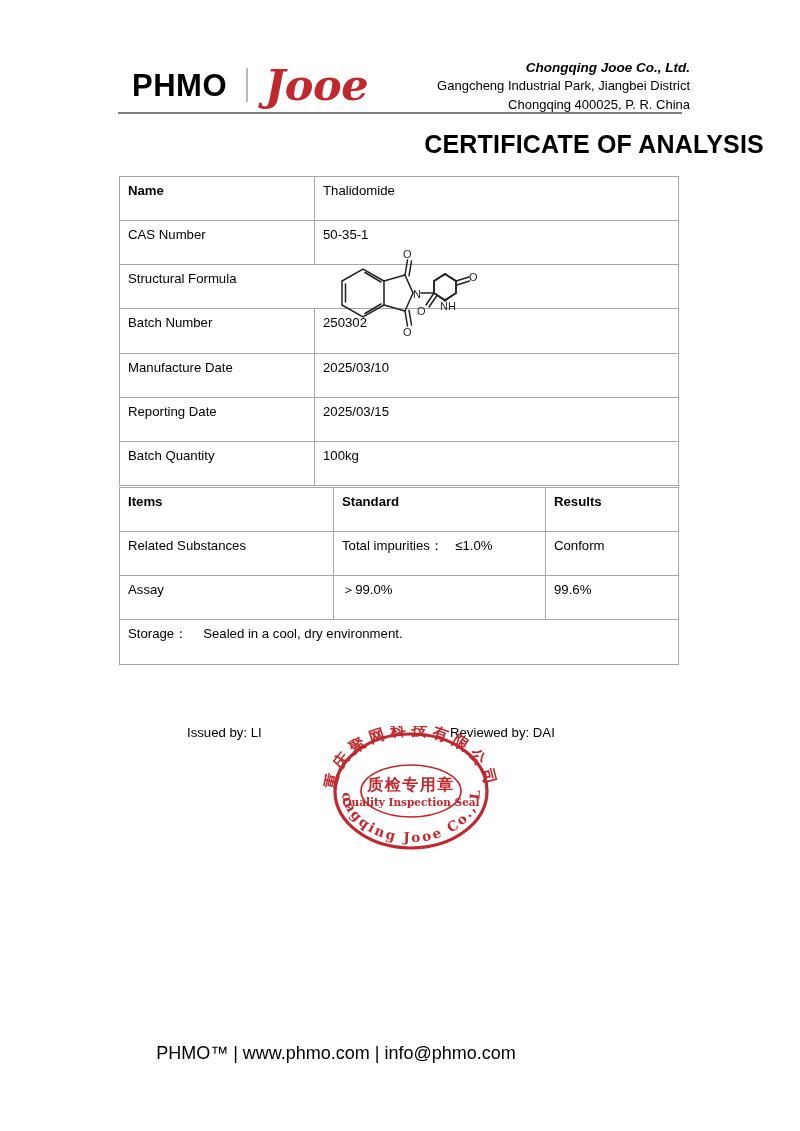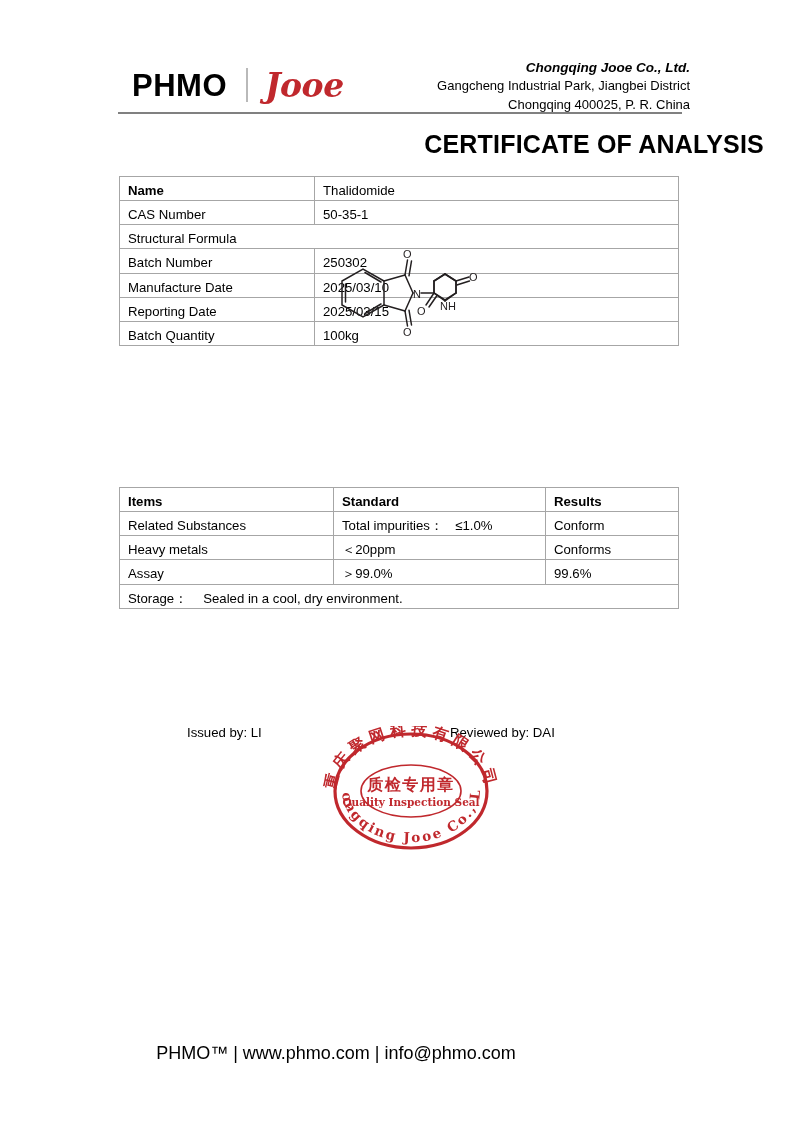--- a/index.html
+++ b/index.html
@@ -40,21 +40,21 @@
   #logo-divider {
     width: 2px;
     height: 34px;
     background: #b9b9b9;
     margin: 0 17px 0 19px;
   }
   #logo-jooe {
     font-family: "DejaVu Serif", serif;
     font-style: italic;
     font-weight: bold;
-    font-size: 33px;
+    font-size: 43px;
     line-height: 1;
     letter-spacing: -0.5px;
   }
 
   #company-block {
     position: absolute;
     right: 110px;
     top: 58px;
     text-align: right;
     line-height: 1.42;
@@ -94,21 +94,21 @@
   
   .doc-table {
     position: absolute;
     left: 119px;
     width: 560px;
     border-collapse: collapse;
     table-layout: fixed;
   }
   .doc-table td, .doc-table th {
     border: 1px solid #a6a6a6;
-    padding: 4px 8px 0 8px;
+    padding: 4px 8px 20px 8px;
     font-size: 13.2px;
     text-align: left;
     vertical-align: middle;
     font-weight: normal;
     line-height: 1.45;
   }
   .doc-table th {
     font-weight: bold;
   }
 
@@ -282,25 +282,20 @@
       <th class="spec-c1">Items</th>
       <th class="spec-c2">Standard</th>
       <th>Results</th>
     </tr>
   </thead>
   <tbody>
     <tr>
       <td>Related Substances</td>
       <td>Total impurities：ᅠ≤1.0%</td>
       <td>Conform</td>
-    </tr>
-    <tr>
-      <td>Heavy metals</td>
-      <td>＜20ppm</td>
-      <td>Conforms</td>
     </tr>
     <tr>
       <td>Assay</td>
       <td>＞99.0%</td>
       <td>99.6%</td>
     </tr>
     <tr>
       <td colspan="3">Storage：ᅠ Sealed in a cool, dry environment.</td>
     </tr>
   </tbody>

